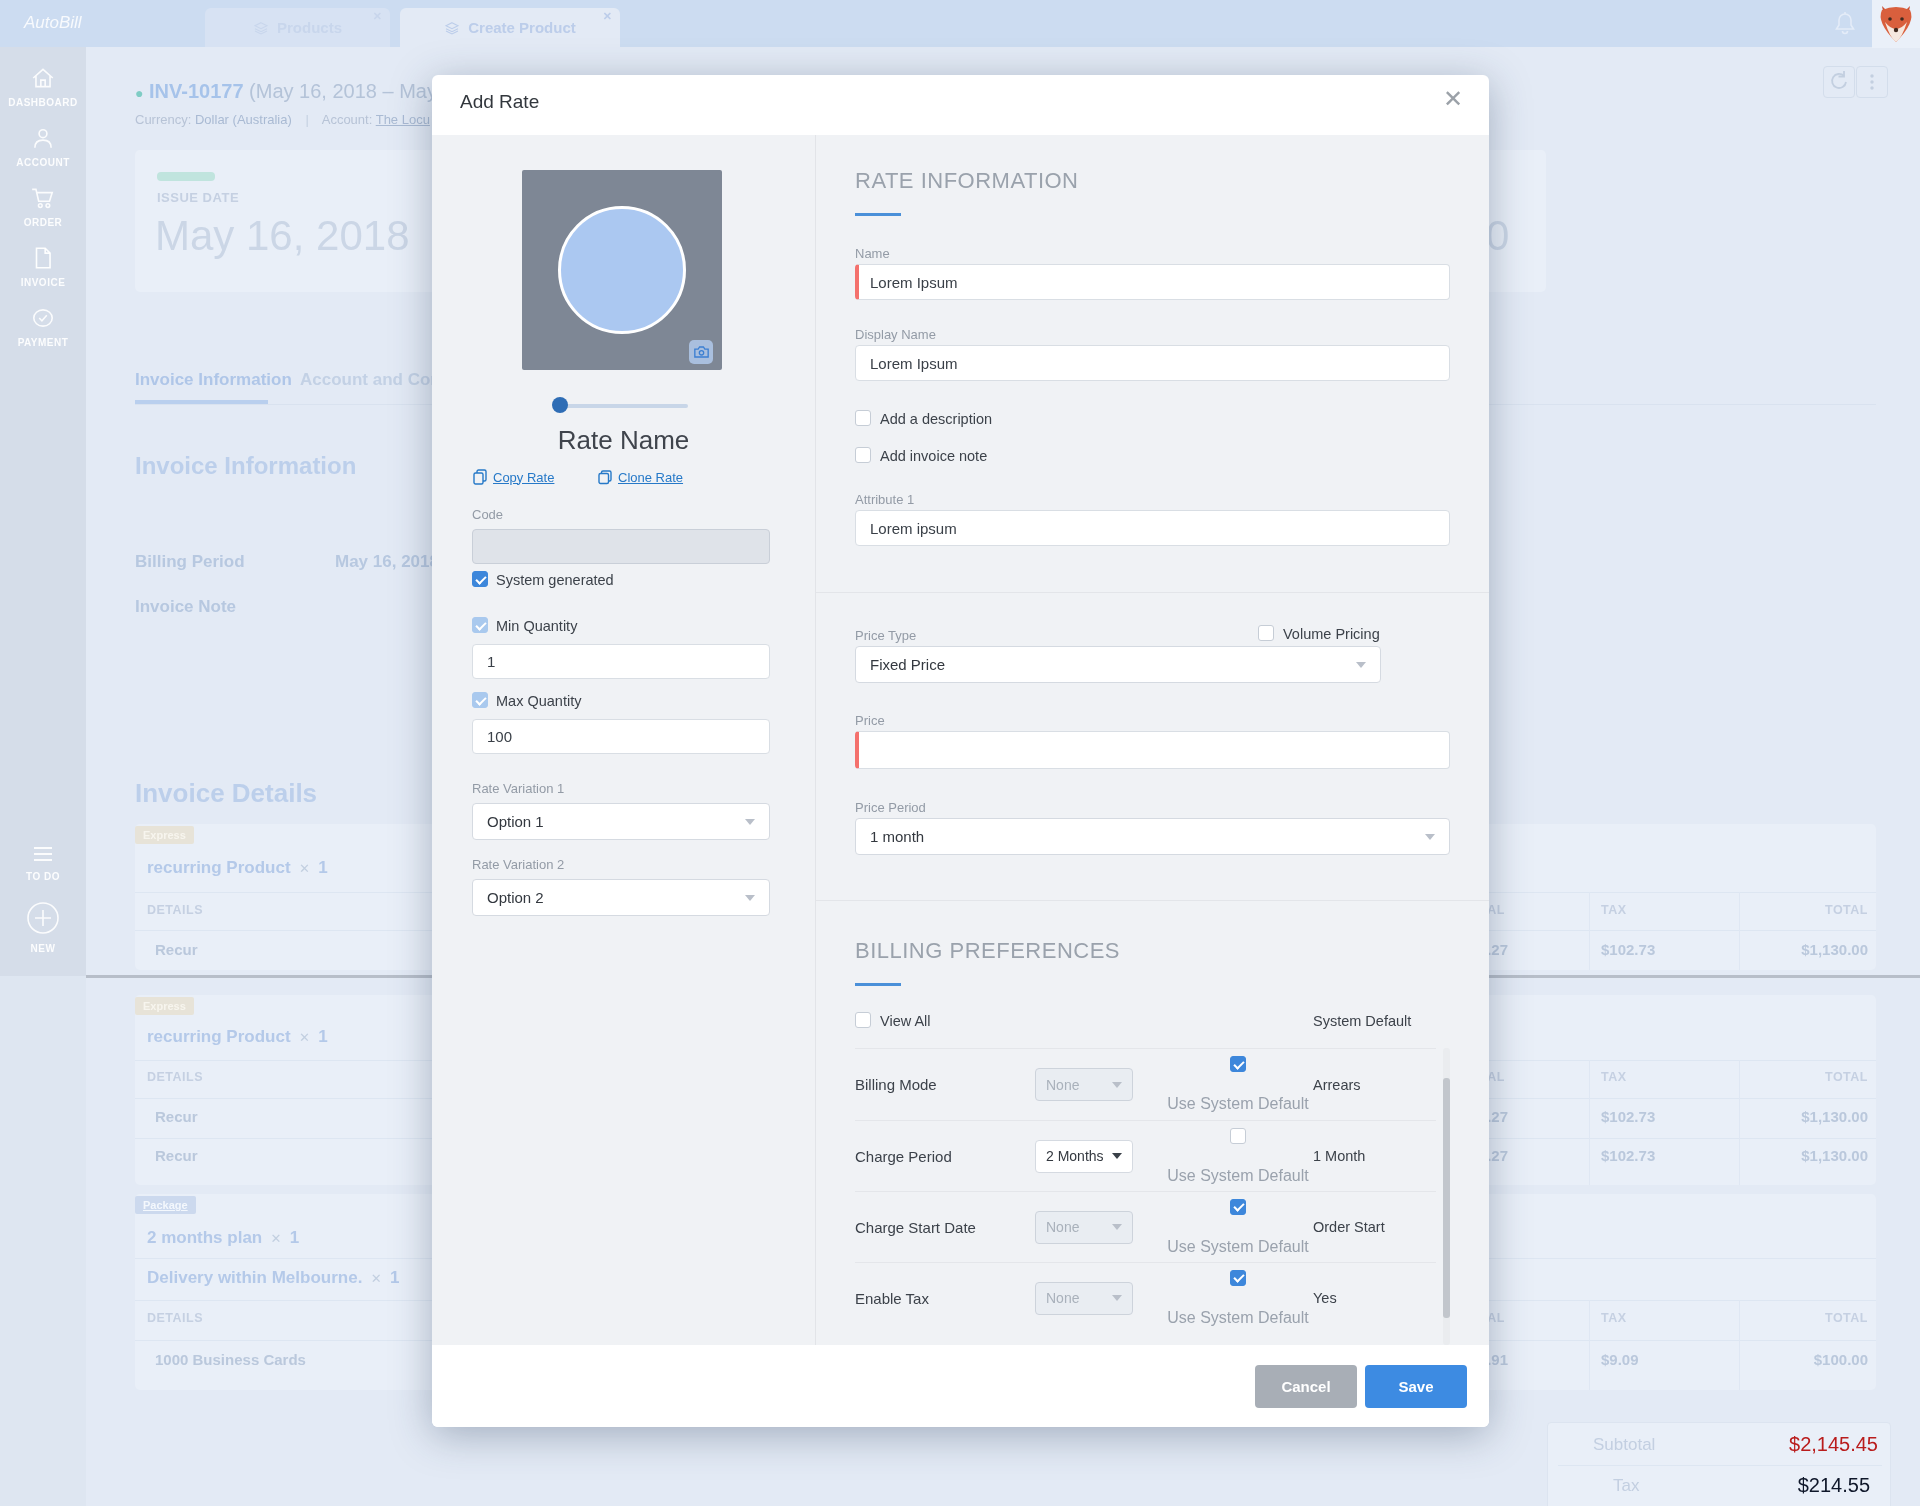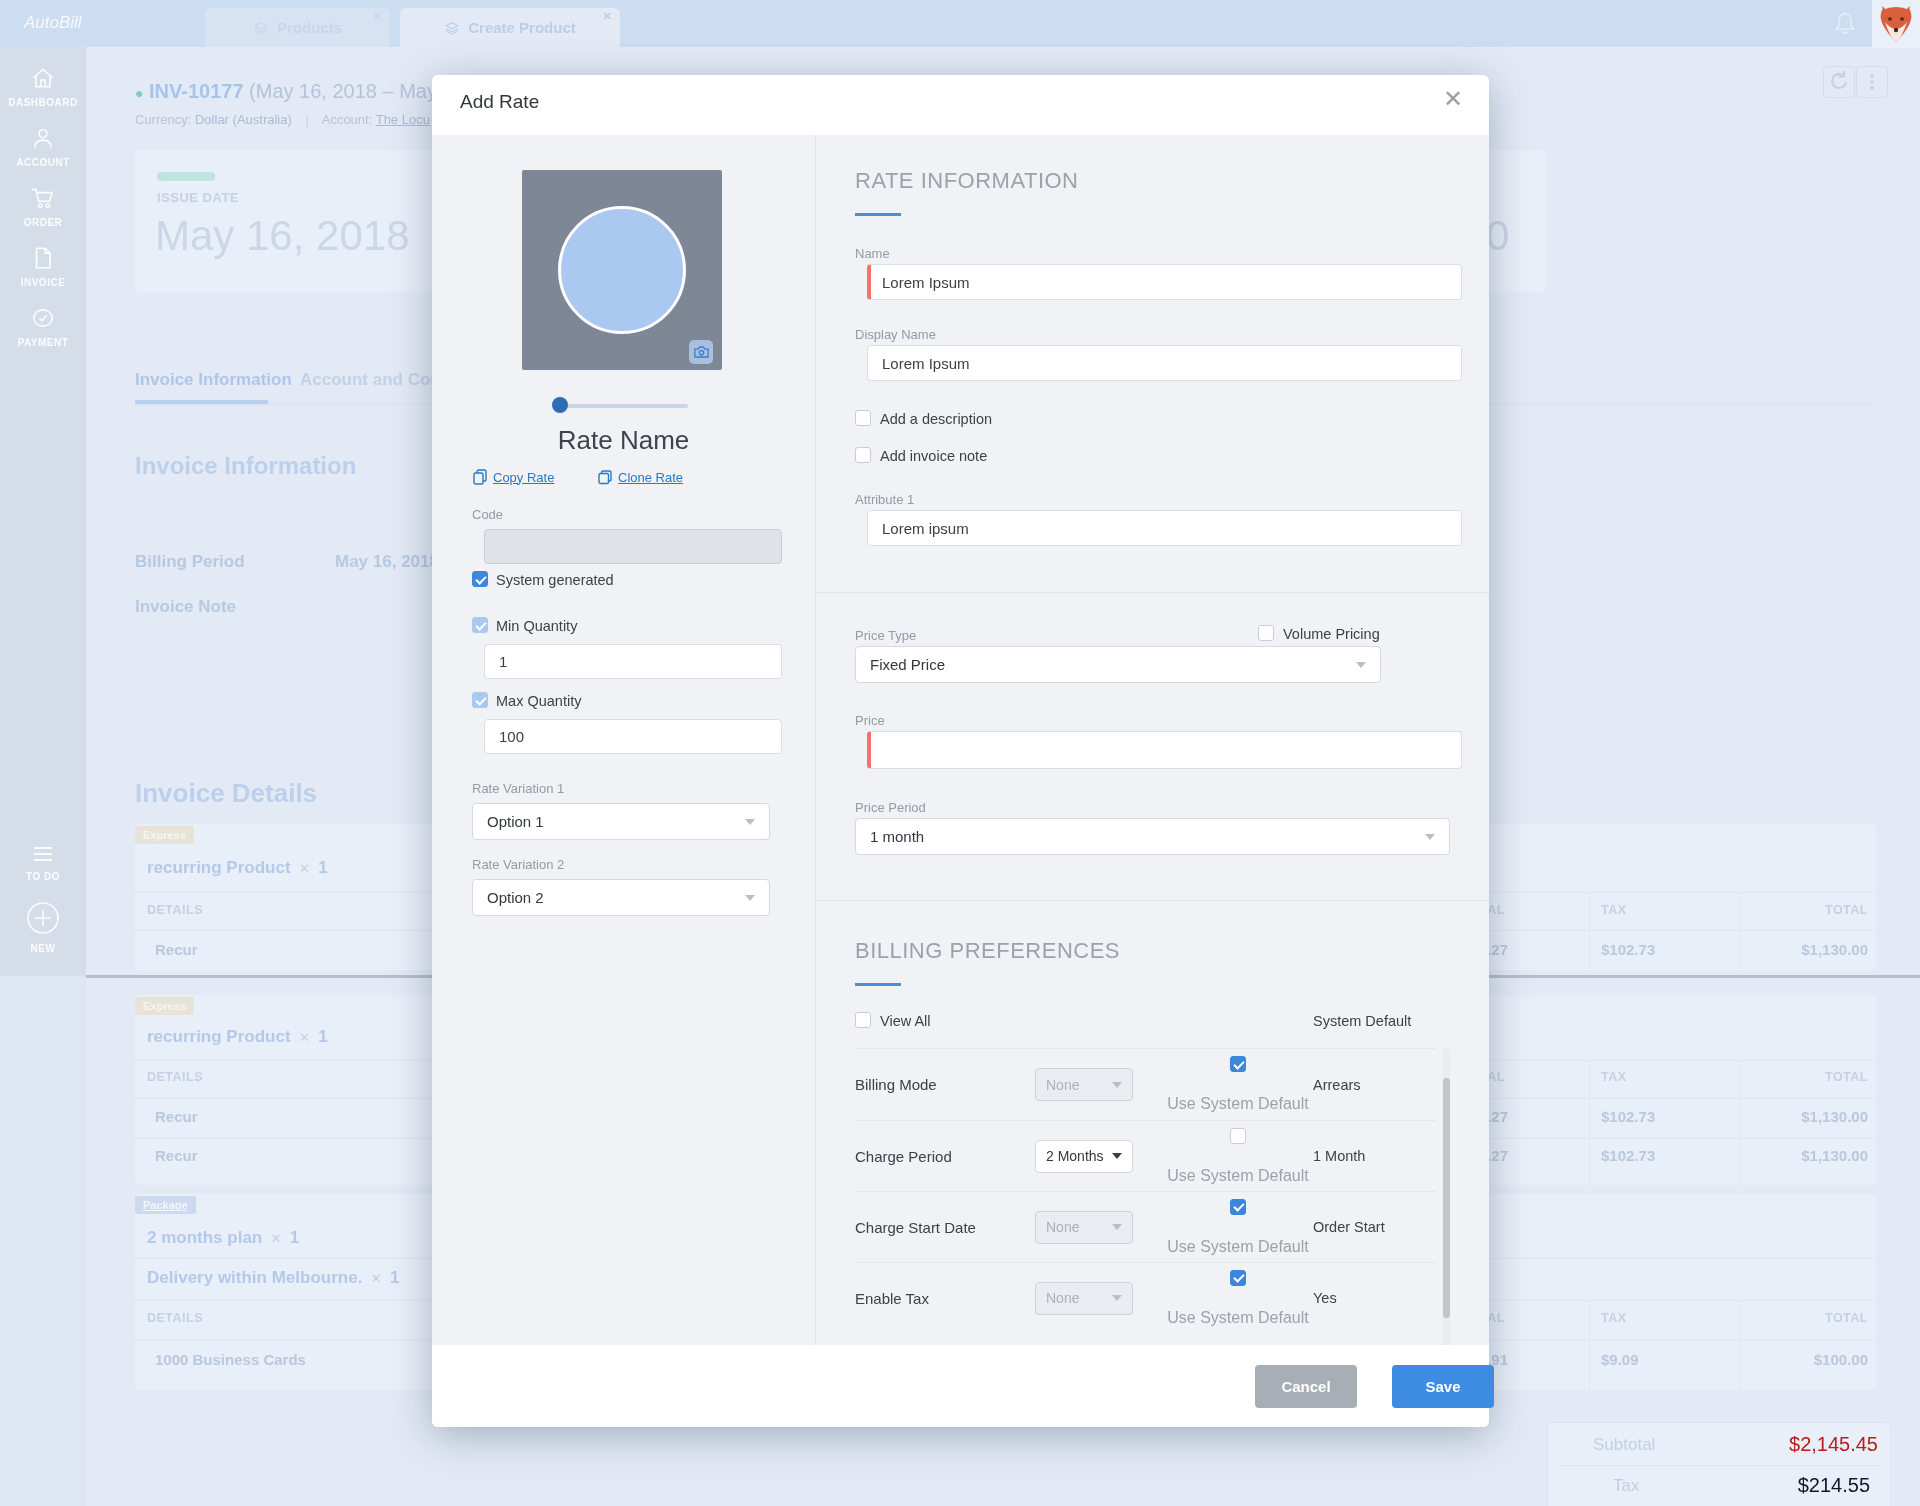--- a/index.html
+++ b/index.html
@@ -39,21 +39,21 @@
 
   
   .modal { position:absolute; left:432px; top:75px; width:1057px; height:1352px; background:#fff; border-radius:6px; box-shadow:0 8px 40px rgba(40,60,90,.35); }
   .mbody { position:absolute; left:0; top:60px; width:1057px; height:1210px; background:#f0f2f5; }
   .mfooter { position:absolute; left:0; top:1270px; width:1057px; height:82px; background:#fff; border-radius:0 0 6px 6px; }
   .mtitle { position:absolute; left:28px; top:16px; font-size:19px; color:#32373d; }
   .mclose { position:absolute; right:26px; top:12px; font-size:24px; color:#9ba1a8; cursor:pointer; line-height:1; font-weight:300; }
   .vdiv { position:absolute; left:383px; top:60px; width:1px; height:1210px; background:#e2e4e8; }
   .hdiv { position:absolute; height:1px; background:#e3e5e9; }
   .lbl { position:absolute; font-size:13px; color:#939ba6; }
-  .inp { position:absolute; background:#fff; border:1px solid #d9dee4; border-radius:4px; font-size:15px; color:#3a4048; padding:0 14px; font-family:"Liberation Sans",sans-serif;margin-left:12px; }
+  .inp { position:absolute; background:#fff; border:1px solid #d9dee4; border-radius:4px; font-size:15px; color:#3a4048; padding:0 14px; font-family:"Liberation Sans",sans-serif; }
   .inp.err { border-left:4px solid #f4716d; padding-left:11px; }
   .inp.dis { background:#dfe3e9; border-color:#c9cfd8; }
   .sel { position:absolute; background:#fff; border:1px solid #d5dae1; border-radius:4px; display:flex; align-items:center; padding:0 14px; font-size:15px; color:#33383f; cursor:pointer; }
   .sel .car { margin-left:auto; width:0; height:0; border-left:5px solid transparent; border-right:5px solid transparent; border-top:6px solid #b9bfc9; }
   .sel.dis { background:#e9edf2; border-color:#cdd3db; color:#a9b1bb; cursor:default; }
   .sel.sm { font-size:14px; padding:0 10px; }
   .sel.dark .car { border-top-color:#3a4048; }
   .cb { position:absolute; width:16px; height:16px; border:1px solid #c6cdd6; border-radius:3px; background:#fff; cursor:pointer; }
   .cb.ck { background:#3d87db; border-color:#3d87db; }
   .cb.ck::after { content:""; position:absolute; left:3px; top:3.5px; width:8px; height:4px; border-left:2px solid #fff; border-bottom:2px solid #fff; transform:rotate(-45deg); }
@@ -475,14 +475,14 @@
       <div class="sv">Yes</div>
     </div>
   </div>
 
   <div class="sbar">
       <div class="th"></div>
     </div>
 
   <div class="mfooter"></div>
   <button class="btn" style="left:823px;top:1290px;background:#a8aeb6;">Cancel</button>
-  <button class="btn" style="left:933px;top:1290px;background:#3d8be2;margin-left:27px;">Save</button>
+  <button class="btn" style="left:933px;top:1290px;background:#3d8be2;">Save</button>
 </div>
 
 </body></html>

